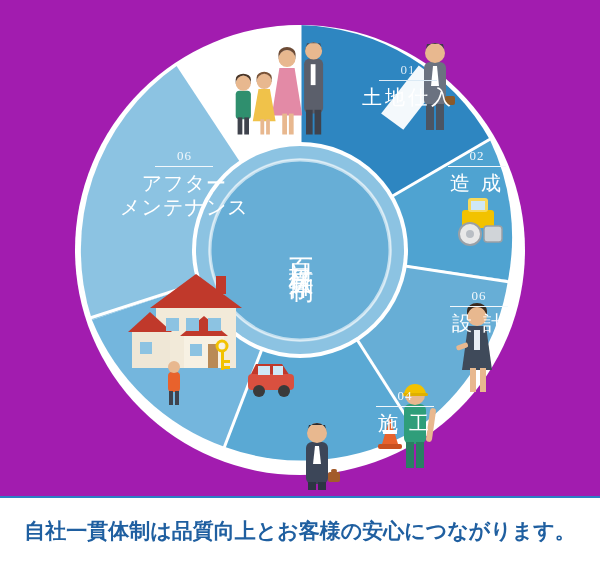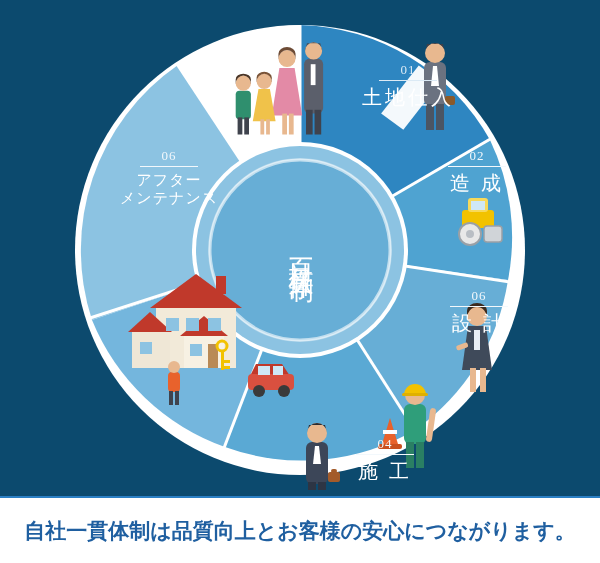--- a/index.html
+++ b/index.html
@@ -10,21 +10,21 @@
     width: 600px;
     height: 563px;
     background: #ffffff;
     font-family: "Liberation Sans", sans-serif;
     overflow: hidden;
   }
   #stage {
     position: relative;
     width: 600px;
     height: 563px;
-    background: #0c4a6e;
+    background: #a21caf;
   }
 
   
   #diagram {
     position: absolute;
     left: 60px;
     top: 10px;
     width: 480px;
     height: 480px;
   }
@@ -77,38 +77,38 @@
     margin: 2px auto 4px auto;
     width: 58px;
   }
   .seg-title {
     font-size: 20px;
     letter-spacing: 3px;
     font-family: "Liberation Serif", serif;
     white-space: nowrap;
   }
   .seg-title.small {
-    font-size: 15px;
+    font-size: 20px;
     letter-spacing: 1px;
   }
 
   
   .on-dark .seg-num { color: #dbeaf5; }
   .on-dark .seg-rule { background: #dbeaf5; }
   .on-dark .seg-title { color: #ffffff; }
   
   .on-light .seg-num { color: #f2f8fc; }
   .on-light .seg-rule { background: #f2f8fc; }
   .on-light .seg-title { color: #ffffff; }
 
   
   #label-01 { left: 302px; top: 52px; }
   #label-02 { left: 388px; top: 138px; text-align: center; }
   #label-03 { left: 390px; top: 278px; }
-  #label-04 { left: 296px; top: 378px; margin-top: 48px; }
+  #label-04 { left: 316px; top: 378px; }
   #label-05 { left: 160px; top: 378px; }
   #label-06 { left: 60px;  top: 138px; }
 
   
   #caption-wrap {
     position: absolute;
     left: 0;
     top: 496px;
     width: 600px;
     height: 67px;

